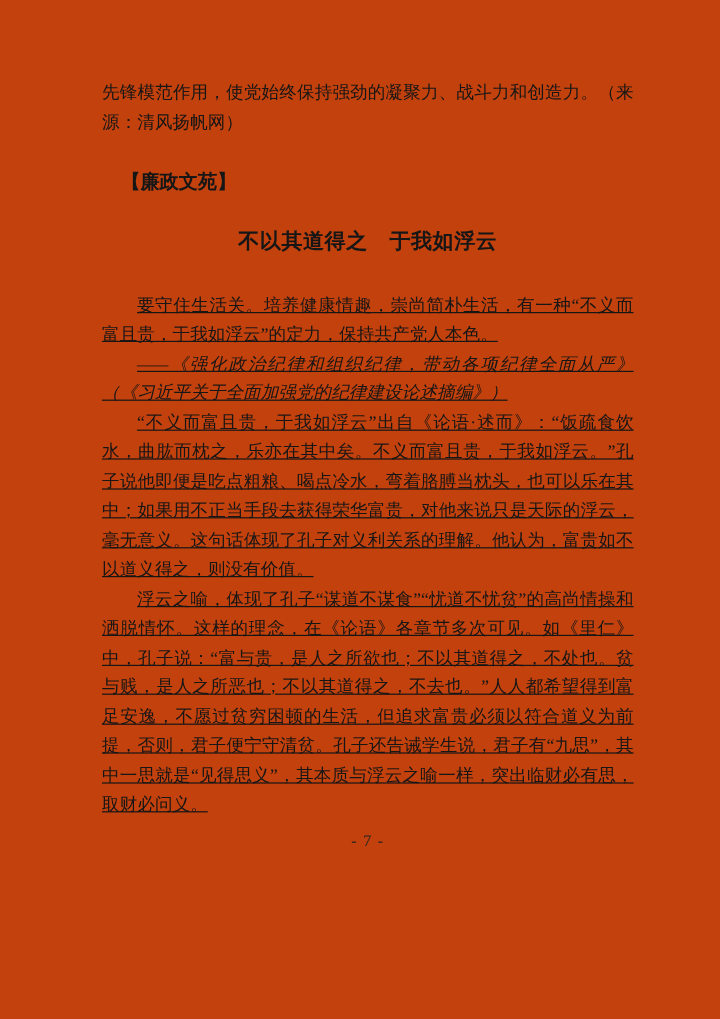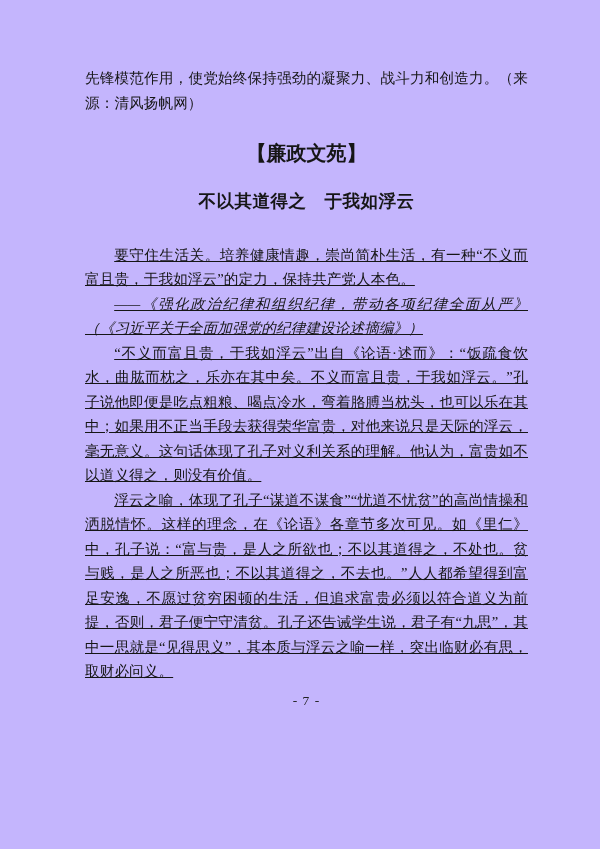--- a/index.html
+++ b/index.html
@@ -5,44 +5,44 @@
   html, body {
     margin: 0;
     padding: 0;
     background: #ffffff;
   }
   .page {
     position: relative;
     width: 600px;
     height: 849px;
     margin: 0 auto;
-    background: #c4b5fd;
+    background: #c2410c;
     box-sizing: border-box;
     padding: 66px 72px 0 85px;
     font-family: "Liberation Serif", "DejaVu Serif", serif;
     color: #161616;
     overflow: hidden;
   }
   .body-text {
     margin: 0;
     font-size: 14.6px;
     line-height: 24.5px;
     text-align: justify;
     letter-spacing: 0.1px;
   }
   .indent {
     text-indent: 2em;
     text-decoration: underline;
   }
   .section-header {
-    margin: 26px 0 0 0;
-    font-size: 20px;
+    margin: 26px 0 0 16px;
+    font-size: 16px;
     line-height: 24.5px;
     font-weight: bold;
-    text-align: center;
+    text-align: left;
   }
   .article-title {
     margin: 20px 0 0 0;
     font-size: 17.5px;
     line-height: 30px;
     font-weight: bold;
     text-align: center;
     letter-spacing: 0.5px;
   }
   .lead-spacer {

